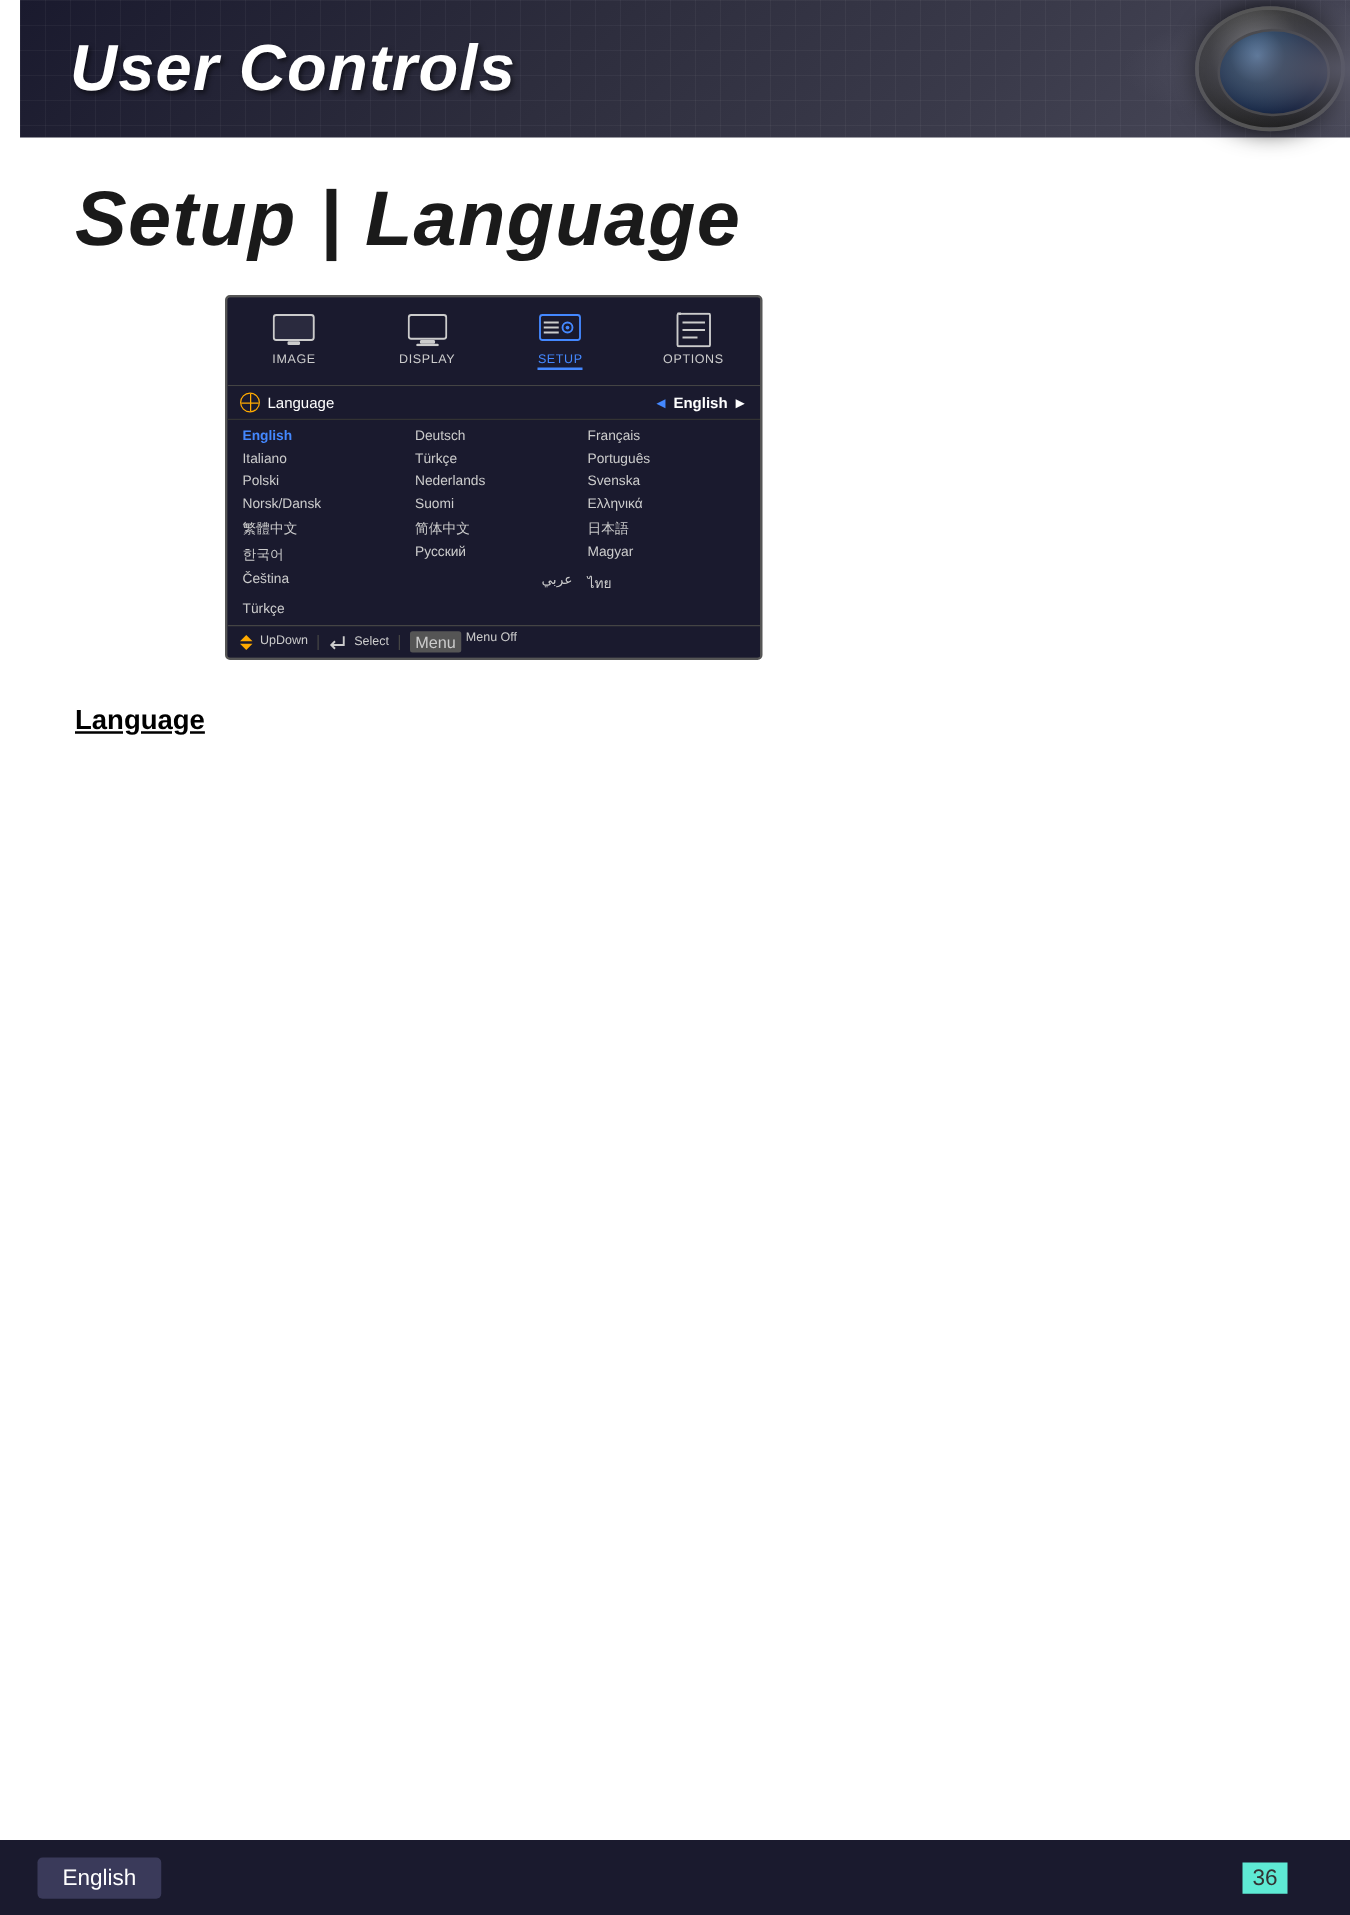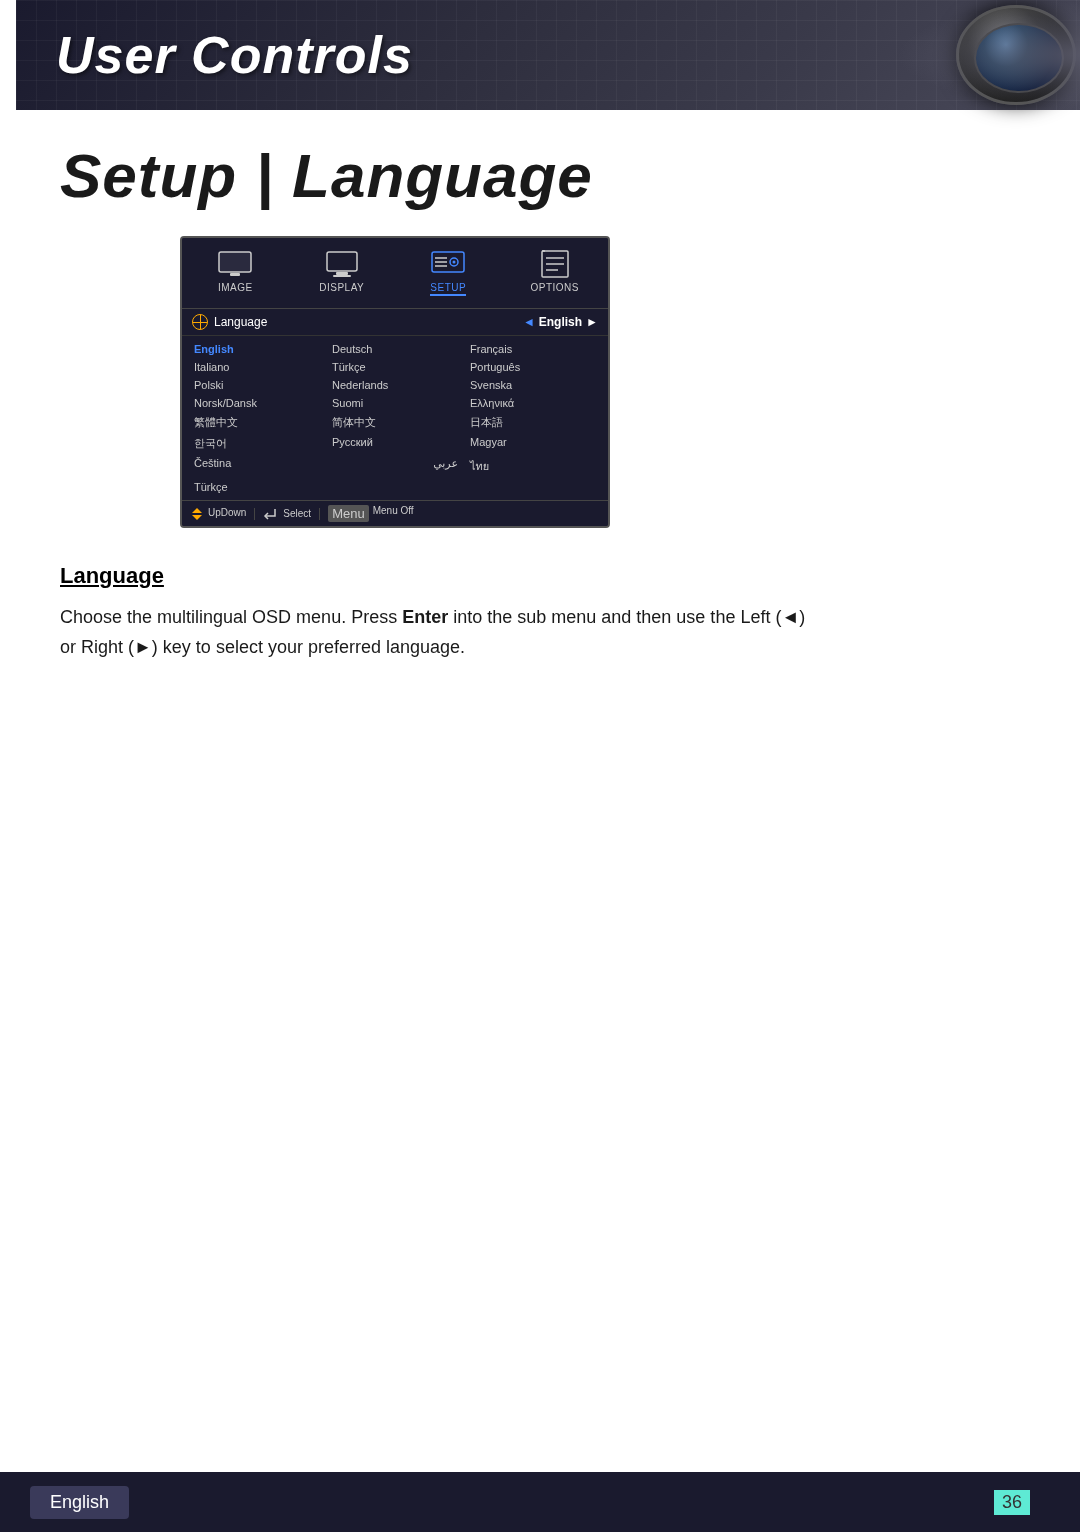--- a/index.html
+++ b/index.html
@@ -465,23 +465,20 @@
       <div class="status-item">
         <span class="status-menu-badge">Menu</span>
         <span>Menu Off</span>
       </div>
     </div>
 
   </div>
 
   <div class="description-section">
     <div class="desc-heading">Language</div>
-    <p class="desc-text">
-      <span>Choose the multilingual OSD menu. Press </span><strong>Enter</strong><span> into the sub menu and then use the Left (</span><span>◄</span><span>) or Right (</span><span>►</span><span>) key to select your preferred language.</span>
-    </p>
   </div>
 
 </div>
 
 <div class="page-footer">
   <div class="footer-lang-badge">English</div>
   <span class="footer-page-num">36</span>
 </div>
 
 </body></html>

